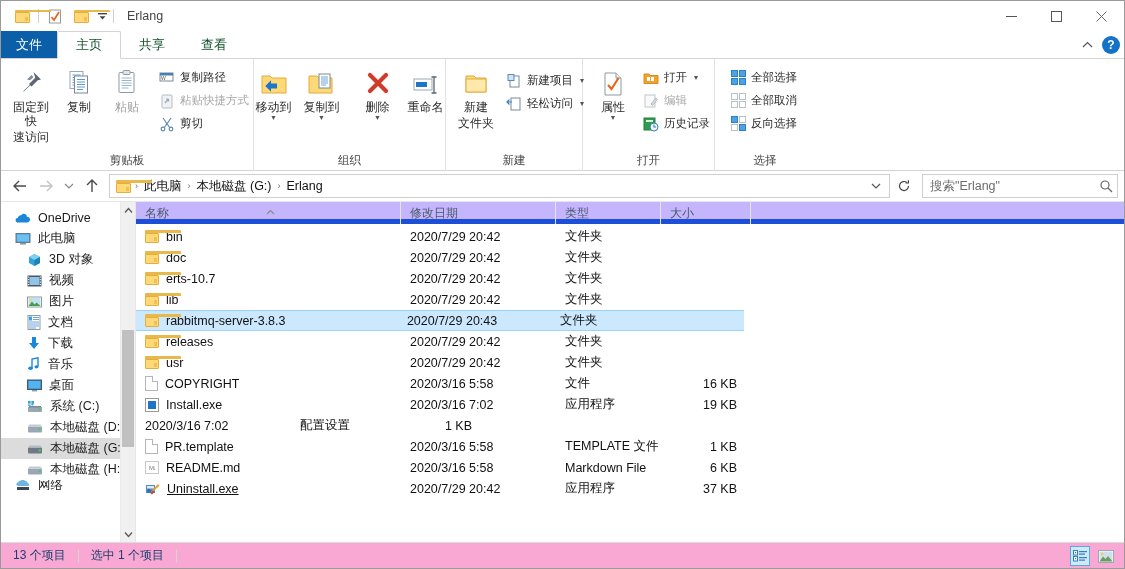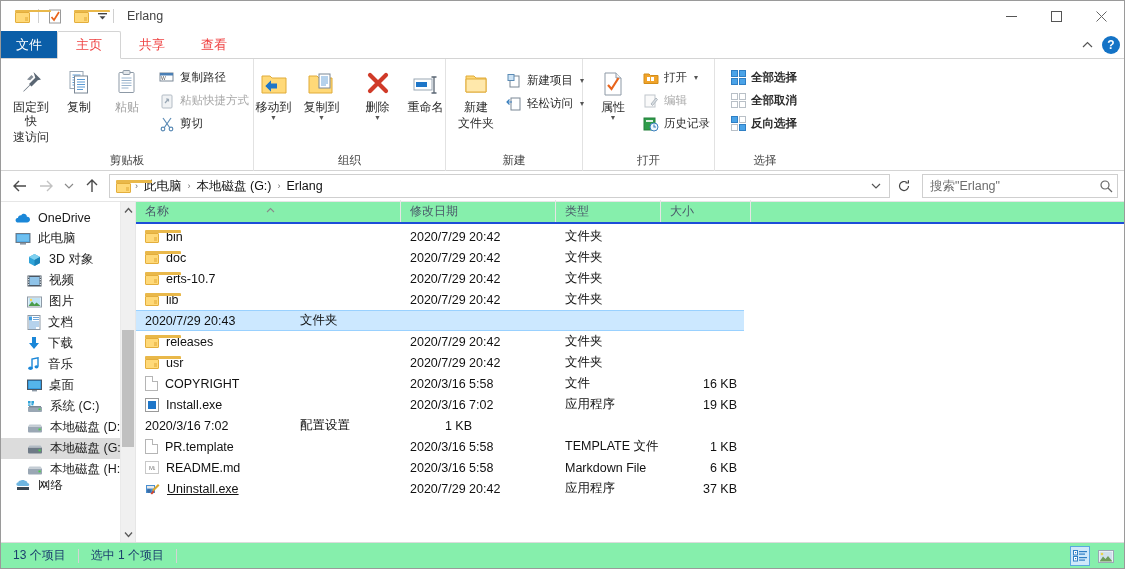--- a/index.html
+++ b/index.html
@@ -30,21 +30,21 @@
                      background:#e9b84a; border-radius:1px 1px 0 0; }
   .folder-ico .body { position:absolute; left:0; bottom:0; width:100%; height:80%;
                       background:#ffd978; border:1px solid #e3ae3c; border-radius:0 1px 1px 1px; }
   .folder-ico .body:after { content:''; position:absolute; right:1px; bottom:1px;
                       width:3px; height:4px; background:#f0c055; }
 
   
   .tabstrip { height:28px; flex:0 0 28px; display:flex; align-items:stretch;
               border-bottom:1px solid #d4d4d4; background:#fff; position:relative; }
   .tab { display:flex; align-items:center; justify-content:center; font-size:13px;
-         color:#ef4444; padding:0 18px; cursor:default; }
+         color:#14532d; padding:0 18px; cursor:default; }
   .tab.file { background:#0b5ea8; color:#fff; width:56px; padding:0; }
   .tab.active { background:#fff; border:1px solid #d4d4d4; border-bottom:1px solid #fff;
                 margin-bottom:-1px; border-top-left-radius:2px; border-top-right-radius:2px; }
   .tab-right { position:absolute; right:4px; top:0; height:28px; display:flex;
                align-items:center; gap:6px; }
   .chev-up { width:18px; height:18px; display:flex; align-items:center; justify-content:center;
              color:#444; font-size:11px; }
   .help-btn { width:18px; height:18px; border-radius:50%; background:#1473c6; color:#fff;
               font-size:12px; font-weight:bold; display:flex; align-items:center;
               justify-content:center; }
@@ -106,22 +106,22 @@
   .sb-scroll { position:absolute; right:0; top:0; bottom:0; width:15px; background:#f0f0f0;
                border-left:1px solid #eaeaea; }
   .sb-arrow { height:16px; display:flex; align-items:center; justify-content:center;
               font-size:9px; color:#5a5a5a; }
   .sb-arrow.bot { position:absolute; bottom:0; left:0; right:0; }
   .sb-thumb { position:absolute; left:1px; right:1px; background:#c0c0c0; }
 
   
   .filepane { flex:1; display:flex; flex-direction:column; min-width:0;
               border-left:1px solid #e6e6e6; background:#fff; }
-  .colhdr { height:22px; flex:0 0 22px; display:flex; align-items:flex-end;
-            border-bottom:2px solid #1d4ed8; background:#86efac; position:relative; }
+  .colhdr { height:22px; flex:0 0 22px; display:flex; align-items:flex-start;
+            border-bottom:5px solid #1d4ed8; background:#c4b5fd; position:relative; }
   .col { font-size:12px; color:#4a5a6a; padding-left:9px; height:22px; line-height:22px;
          border-right:1px solid #e5e5e5; position:relative; overflow:hidden; }
   .sortmark { position:absolute; left:130px; top:0px; font-size:9px; color:#8a8a8a; }
   .rows { flex:1; overflow:hidden; padding-top:2px; }
   .row { height:21px; display:flex; align-items:center; font-size:12.5px; color:#111; }
   .row.sel { background:#cce8ff; border-top:1px solid #99d1ff; border-bottom:1px solid #99d1ff;
              height:21px; }
   .cell-name { display:flex; align-items:center; gap:7px; padding-left:9px; overflow:hidden;
                white-space:nowrap; }
   .cell { padding-left:9px; white-space:nowrap; overflow:hidden; color:#111; }
@@ -139,21 +139,21 @@
   .md-ico { width:14px; height:13px; flex:0 0 14px; background:#fff; border:1px solid #c8c8c8;
             font-size:6px; color:#7a7a7a; text-align:center; line-height:12px; letter-spacing:-1px;}
   .ini-ico { width:14px; height:15px; flex:0 0 14px; background:#fbfbfb; border:1px solid #c0c0c0;
              position:relative; }
   .ini-ico:before { content:''; position:absolute; left:2px; top:3px; width:8px; height:8px;
              border:1.5px solid #9a9a9a; border-radius:50%; }
   .uninst-ico { width:15px; height:15px; flex:0 0 15px; position:relative; }
 
   
   .statusbar { flex:0 0 26px; height:26px; border-top:1px solid #dcdcdc; display:flex;
-               align-items:center; background:#86efac; position:relative; }
+               align-items:center; background:#f9a8d4; position:relative; }
   .st-text { font-size:12px; color:#1b3f6e; padding-left:12px; }
   .st-sep { width:1px; height:14px; background:#d4d4d4; margin:0 12px; }
   .view-btns { position:absolute; right:8px; top:0; height:26px; display:flex;
                align-items:center; gap:6px; }
   .vbtn { width:20px; height:20px; display:flex; align-items:center; justify-content:center; }
   .vbtn.active { background:#cfe8fa; border:1px solid #5aa9e0; }
 </style>
 </head>
 <body>
 
@@ -425,21 +425,21 @@
             </svg>
             <span class="slab">历史记录</span>
           </div>
         </div>
       </div>
       <div class="rgroup-title">打开</div>
     </div>
 
     <div class="rgroup" style="width:100px; border-right:none;">
       <div class="rgroup-body">
-        <div class="small-col" style="margin-left:6px;font-weight:bold;">
+        <div class="small-col" style="margin-left:6px;">
           <div class="sm-btn">
             <svg width="15" height="15" viewBox="0 0 15 15">
               <rect x="0.5" y="0.5" width="6" height="6" fill="#4aa3e8" stroke="#2f7fc4"></rect>
               <rect x="8.5" y="0.5" width="6" height="6" fill="#4aa3e8" stroke="#2f7fc4"></rect>
               <rect x="0.5" y="8.5" width="6" height="6" fill="#4aa3e8" stroke="#2f7fc4"></rect>
               <rect x="8.5" y="8.5" width="6" height="6" fill="#4aa3e8" stroke="#2f7fc4"></rect>
             </svg>
             <span class="slab">全部选择</span>
           </div>
           <div class="sm-btn">
@@ -746,20 +746,27 @@
                 <span class="body"></span>
               </span>
             <span>lib</span>
           </div>
           <div class="cell" style="width:155px;">2020/7/29 20:42</div>
           <div class="cell" style="width:105px;">文件夹</div>
           <div class="cell right" style="width:90px;"></div>
         </div>
 
         <div class="row sel" style="width:608px;">
+          <div class="cell-name" style="width:265px;">
+            <span class="folder-ico" style="width:14px;height:13px;flex:0 0 14px;">
+                <span class="tab"></span>
+                <span class="body"></span>
+              </span>
+            <span>rabbitmq-server-3.8.3</span>
+          </div>
           <div class="cell" style="width:155px;">2020/7/29 20:43</div>
           <div class="cell" style="width:105px;">文件夹</div>
           <div class="cell right" style="width:90px;"></div>
         </div>
 
         <div class="row">
           <div class="cell-name" style="width:265px;">
             <span class="folder-ico" style="width:14px;height:13px;flex:0 0 14px;">
                 <span class="tab"></span>
                 <span class="body"></span>

